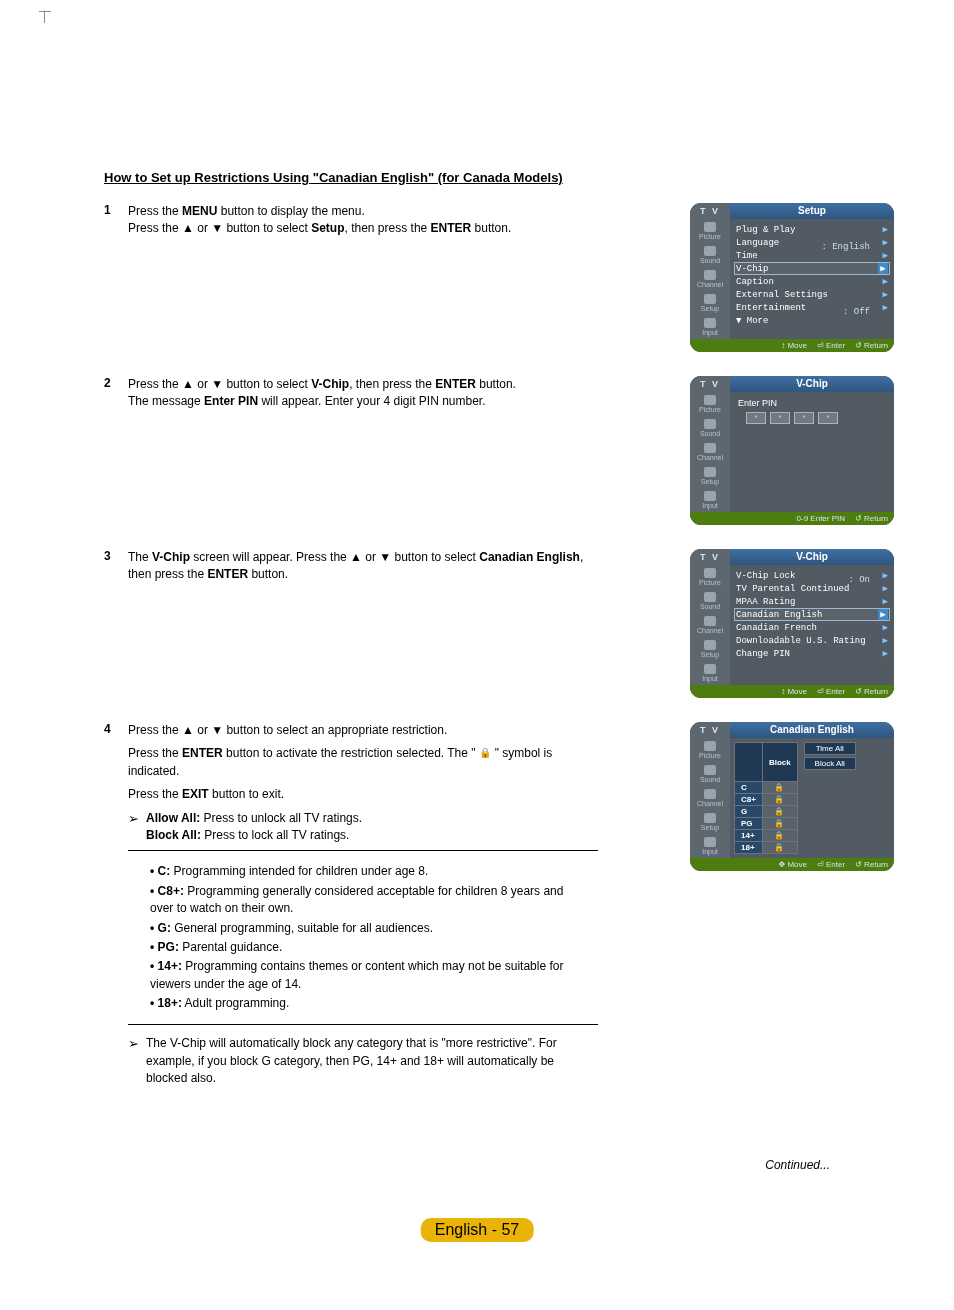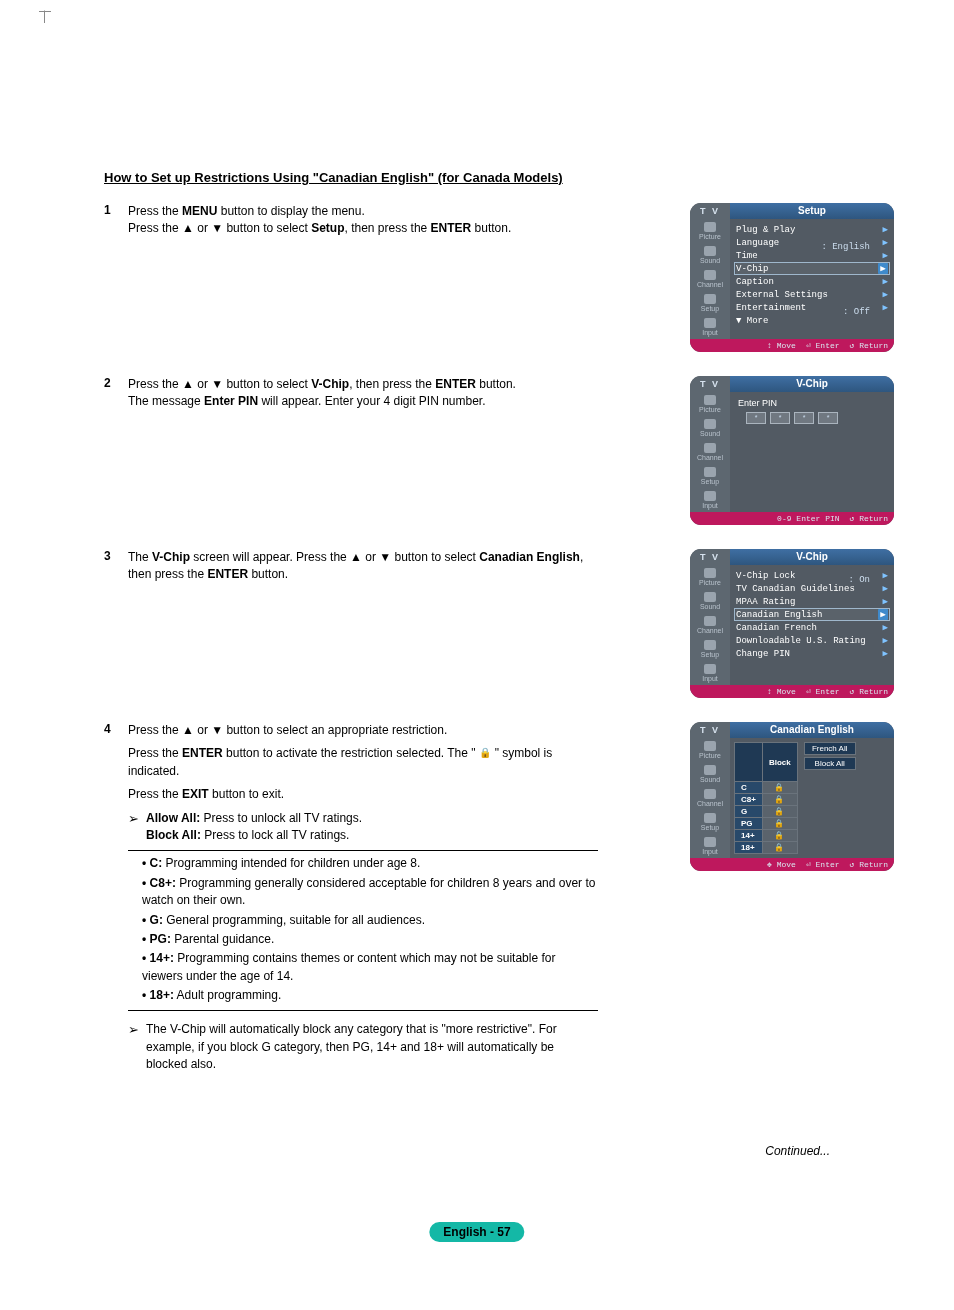--- a/index.html
+++ b/index.html
@@ -60,21 +60,21 @@
     max-width: 470px;
     line-height: 1.45;
   }
   .step-text p { margin: 0 0 6px 0; }
   .fence {
     border-top: 1px solid #000;
     border-bottom: 1px solid #000;
     padding: 4px 0;
     margin: 6px 0 10px 0;
   }
-  .fence ul { margin: 0; padding: 0 0 0 14px; }
+  .fence ul { margin: 8px; padding: 0 0 0 14px; }
   .fence li { list-style: none; margin: 0 0 2px 0; }
   .fence li::before { content: "• "; font-weight: bold; }
   .arrow-para {
     display: flex;
     margin: 4px 0 0 0;
   }
   .arrow-para .arrow-glyph {
     flex: 0 0 18px;
     font-size: 13px;
   }
@@ -82,24 +82,24 @@
     text-align: right;
     font-style: italic;
     margin: 70px 64px 0 0;
     font-size: 12px;
   }
   .page-label {
     position: absolute;
     left: 50%;
     transform: translateX(-50%);
     bottom: 68px;
-    background: #14b8a6;
+    background: #eab308;
     color: #000;
-    font-weight: bold;
-    font-size: 12px;
+    font-weight: normal;
+    font-size: 16px;
     padding: 3px 14px;
     border-radius: 10px;
   }
   .footer {
     position: absolute;
     bottom: 26px;
     left: 60px;
     right: 60px;
     font-size: 10px;
     color: #777;
@@ -200,28 +200,27 @@
     pointer-events: none;
   }
   .osd-row.highlight .osd-row-arrow {
     background: #3f8acb;
     color: #fff;
     width: 12px;
     text-align: center;
     border-radius: 1px;
   }
   .osd-footer {
-    background: #be185d;
+    background: #4d7c0f;
     display: flex;
     justify-content: flex-end;
     gap: 10px;
     padding: 2px 6px;
     font-size: 8px;
     color: #d9e3ed;
-    font-family: Liberation Mono, monospace;
   }
   .osd-footer span { white-space: nowrap; }
   .pin-row {
     display: flex;
     gap: 4px;
     margin-top: 4px;
     margin-left: 10px;
   }
   .pin-box {
     width: 18px; height: 10px;
@@ -465,21 +464,21 @@
                 <span>Input</span>
               </div>
           </div>
           <div class="osd-main">
             <div class="osd-row">
                 <span class="osd-row-label">V-Chip Lock</span>
                 <span class="osd-row-val">: On</span>
                 <span class="osd-row-arrow">▶</span>
               </div>
             <div class="osd-row">
-                <span class="osd-row-label">TV Canadian Guidelines</span>
+                <span class="osd-row-label">TV Parental Continued</span>
                 <span class="osd-row-arrow">▶</span>
               </div>
             <div class="osd-row">
                 <span class="osd-row-label">MPAA Rating</span>
                 <span class="osd-row-arrow">▶</span>
               </div>
             <div class="osd-row highlight">
                 <span class="osd-row-label">Canadian English</span>
                 <span class="osd-row-arrow">▶</span>
               </div>
@@ -597,21 +596,21 @@
                     <td class="lab">14+</td>
                     <td>🔒</td>
                   </tr>
               <tr>
                     <td class="lab">18+</td>
                     <td>🔒</td>
                   </tr>
             </tbody>
               </table>
             <div class="ce-side-btns">
-              <div class="ce-btn">French All</div>
+              <div class="ce-btn">Time All</div>
               <div class="ce-btn">Block All</div>
             </div>
           </div>
         </div>
         <div class="osd-footer">
           <span><span>✥</span> <span>Move</span></span>
           <span><span>⏎</span> <span>Enter</span></span>
           <span><span>↺</span> <span>Return</span></span>
         </div>
       </div>

